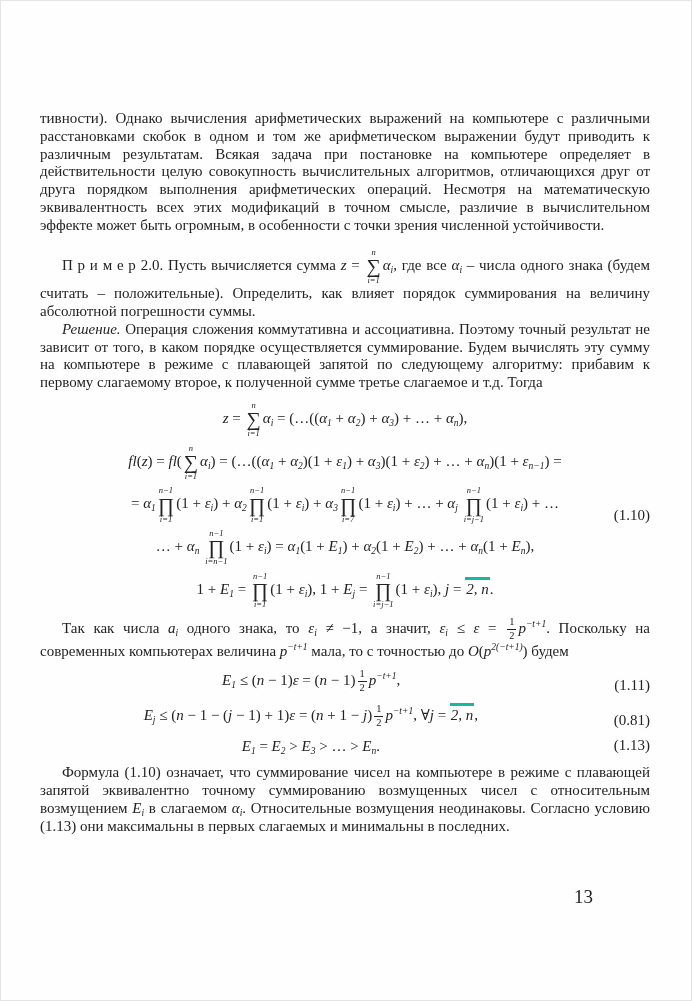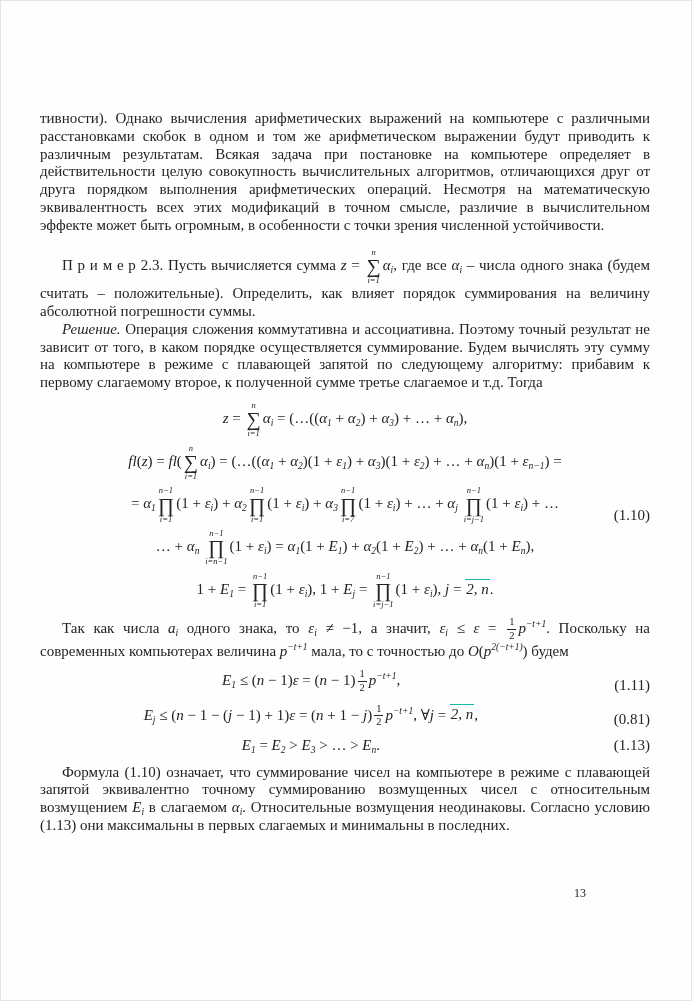--- a/index.html
+++ b/index.html
@@ -14,42 +14,42 @@
   .mr{font-style:normal;}
   sub,sup{font-style:italic;line-height:0;font-size:9.5px;}
   sub{vertical-align:-3px;}
   sup{vertical-align:6px;}
   .bigop{display:inline-flex;flex-direction:column;align-items:center;vertical-align:middle;line-height:1;margin:0 2px;text-indent:0;}
   .bigop .lim{font-size:8.5px;font-style:italic;line-height:1.1;}
   .bigop .opsym{font-size:20px;line-height:.95;}
   .frac{display:inline-flex;flex-direction:column;align-items:center;vertical-align:middle;line-height:1;margin:0 2px;text-indent:0;}
   .frac .num,.frac .den{font-size:10.5px;line-height:1.2;padding:0 2px;}
   .frac .den{border-top:1px solid #232323;}
-  .mover{border-top:1px solid #14b8a6;display:inline-block;line-height:1.1;padding:1px 1px 0;text-indent:0;font-style:italic;}
+  .mover{border-top:3px solid #14b8a6;display:inline-block;line-height:1.1;padding:1px 1px 0;text-indent:0;font-style:italic;}
   .eqgroup{position:relative;margin:9px 0 5px;}
   .eqline{text-align:center;margin:5px 0;line-height:1.15;}
   .eqnum{position:absolute;right:0;bottom:42px;}
   .where{margin:4px 0 0;text-align:left;}
   .eqE{margin:2px 0 7px;}
   .p4{margin-top:3px;}
   .eqrow{display:flex;align-items:flex-end;margin:8px 0;gap:32px;}
   .eqcenter{flex:1;text-align:center;line-height:1.15;}
   .eqnumr{flex:0 0 auto;}
   .p5{margin-top:9px;}
-  .pagenum{position:absolute;left:574px;top:886px;font-size:12px;}
+  .pagenum{position:absolute;left:574px;top:886px;font-size:19px;}
 </style>
 </head>
 <body>
 
 <div class="page">
   <div class="content">
 
     <p class="para"><span class="mr">тивности). Однако вычисления арифметических выражений на компьютере с различными расстановками скобок в одном и том же арифметическом выражении будут приводить к различным результатам. Всякая задача при постановке на компьютере определяет в действительности целую совокупность вычислительных алгоритмов, отличающихся друг от друга порядком выполнения арифметических операций. Несмотря на математическую эквивалентность всех этих модификаций в точном смысле, различие в вычислительном эффекте может быть огромным, в особенности с точки зрения численной устойчивости.</span></p>
 
-    <p class="para indent mt"><span class="mr">П р и м е р 2.3. Пусть вычисляется сумма </span><span class="mi">z</span><span class="mr"> = </span><span class="bigop">
+    <p class="para indent mt"><span class="mr">П р и м е р 2.0. Пусть вычисляется сумма </span><span class="mi">z</span><span class="mr"> = </span><span class="bigop">
           <span class="lim">n</span>
           <span class="opsym">∑</span>
           <span class="lim">i=1</span>
         </span><span class="mi">α</span><sub class="mi">i</sub><span class="mr">, где все </span><span class="mi">α</span><sub class="mi">i</sub><span class="mr"> – числа одного знака (будем считать – положительные). Определить, как влияет порядок суммирования на величину абсолютной погрешности суммы.</span></p>
 
     <p class="para indent"><span class="mi">Решение.</span><span class="mr"> Операция сложения коммутативна и ассоциативна. Поэтому точный результат не зависит от того, в каком порядке осуществляется суммирование. Будем вычислять эту сумму на компьютере в режиме с плавающей запятой по следующему алгоритму: прибавим к первому слагаемому второе, к полученной сумме третье слагаемое и т.д. Тогда</span></p>
 
     <div class="eqgroup">
       <div class="eqline"><span class="mi">z</span><span class="mr"> = </span><span class="bigop">
             <span class="lim">n</span>

